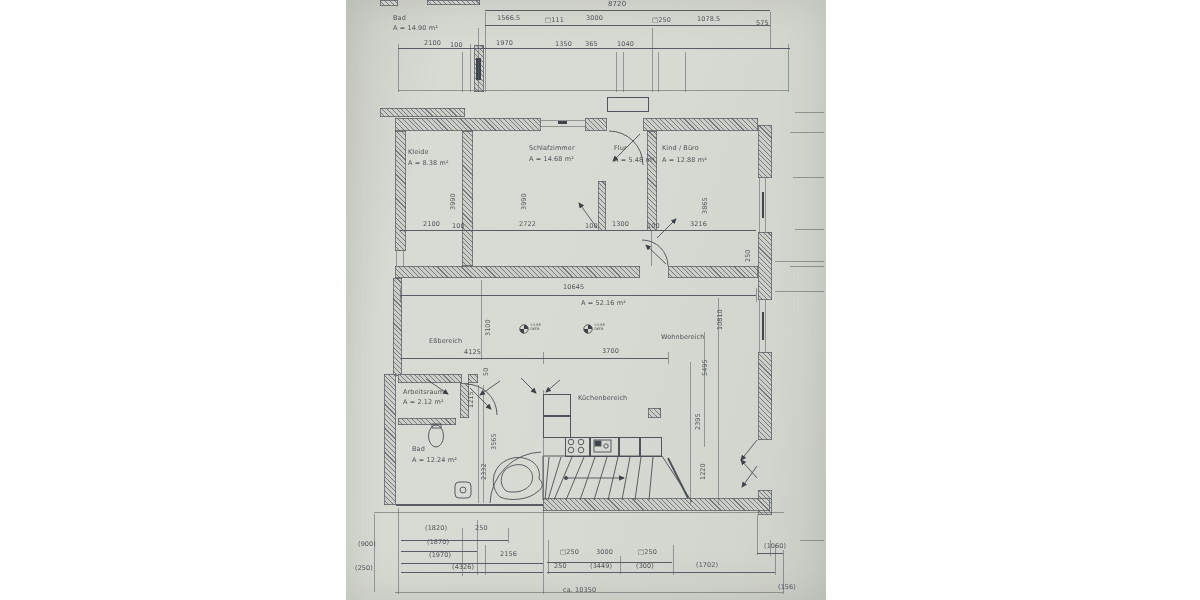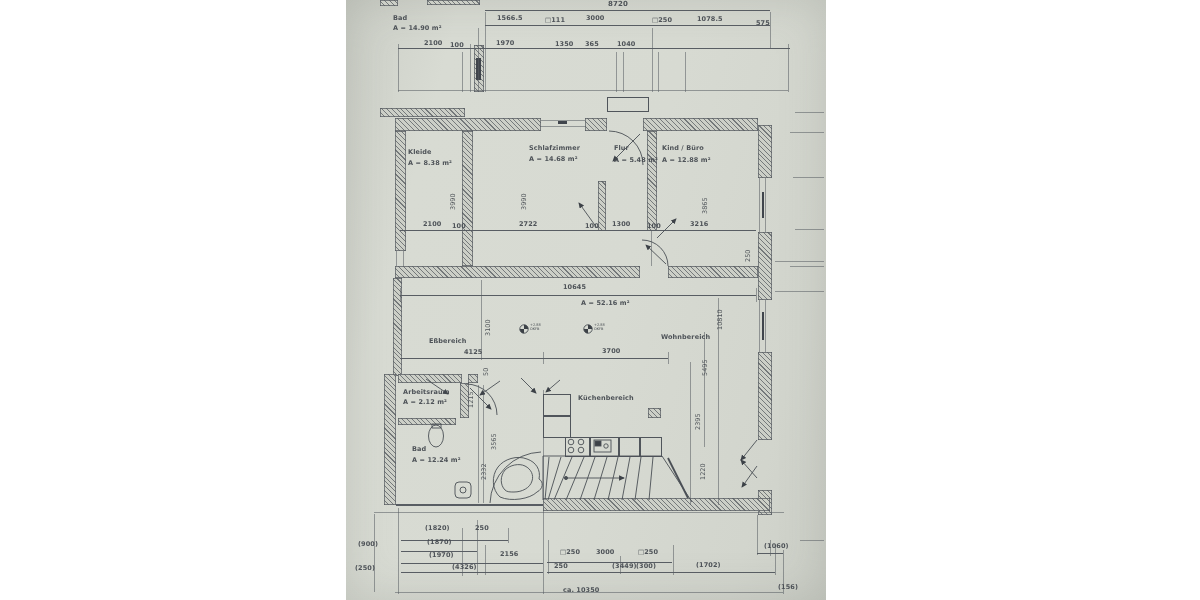--- a/index.html
+++ b/index.html
@@ -2,21 +2,21 @@
 <html><head>
 <meta charset="utf-8">
 <style>
   html,body{margin:0;padding:0;background:#fff;}
   #stage{position:relative;width:1200px;height:600px;background:#ffffff;overflow:hidden;
          font-family:"DejaVu Sans",sans-serif;}
   .photo{position:absolute;left:346px;top:0;width:480px;height:600px;
          background:linear-gradient(105deg,#cbcec6 0%,#d8dbd3 18%,#d7dad2 55%,#d2d5cd 85%,#cbcec6 100%);
          box-shadow:inset 0 0 45px rgba(120,125,115,.25);}
   .lbl{position:absolute;font-size:6.5px;line-height:7px;color:#474c52;white-space:nowrap;
-       letter-spacing:.1px;opacity:.95;font-weight:bold;}
+       letter-spacing:.1px;opacity:.95;}
   .b{font-size:7px;}
   .vlbl{position:absolute;font-size:6.5px;line-height:7px;color:#474c52;white-space:nowrap;
         transform:rotate(-90deg);transform-origin:0 0;opacity:.95;}
   .tiny{position:absolute;font-size:3.5px;line-height:3.6px;color:#474c52;white-space:nowrap;}
   .wall{position:absolute;background-color:#ccCfc7;
         background-image:repeating-linear-gradient(45deg,rgba(70,75,82,.65) 0 .8px,transparent .8px 3.4px);
         box-shadow:inset 0 0 0 .7px #585d63;}
   .wall-dark{position:absolute;background:#40454c;}
   .white{position:absolute;background:#d7dad2;}
   .hl{position:absolute;height:1px;background:#585d63;}
@@ -303,19 +303,19 @@
   <div class="lbl" style="left:427px;top:539px">(1870)</div>
   <div class="lbl" style="left:429px;top:552px">(1970)</div>
   <div class="lbl" style="left:500px;top:551px">2156</div>
   <div class="lbl" style="left:452px;top:564px">(4326)</div>
   <div class="lbl" style="left:358px;top:541px">(900)</div>
   <div class="lbl" style="left:355px;top:565px">(250)</div>
   <div class="lbl" style="left:560px;top:549px">□250</div>
   <div class="lbl" style="left:596px;top:549px">3000</div>
   <div class="lbl" style="left:638px;top:549px">□250</div>
   <div class="lbl" style="left:554px;top:563px">250</div>
-  <div class="lbl" style="left:612px;top:563px">(3449)</div>
+  <div class="lbl" style="left:590px;top:563px">(3449)</div>
   <div class="lbl" style="left:636px;top:563px">(300)</div>
   <div class="lbl" style="left:696px;top:562px">(1702)</div>
   <div class="lbl" style="left:764px;top:543px">(1060)</div>
   <div class="lbl" style="left:778px;top:584px">(156)</div>
   <div class="lbl" style="left:563px;top:587px">ca. 10350</div>
 </div>
 
 </body></html>

